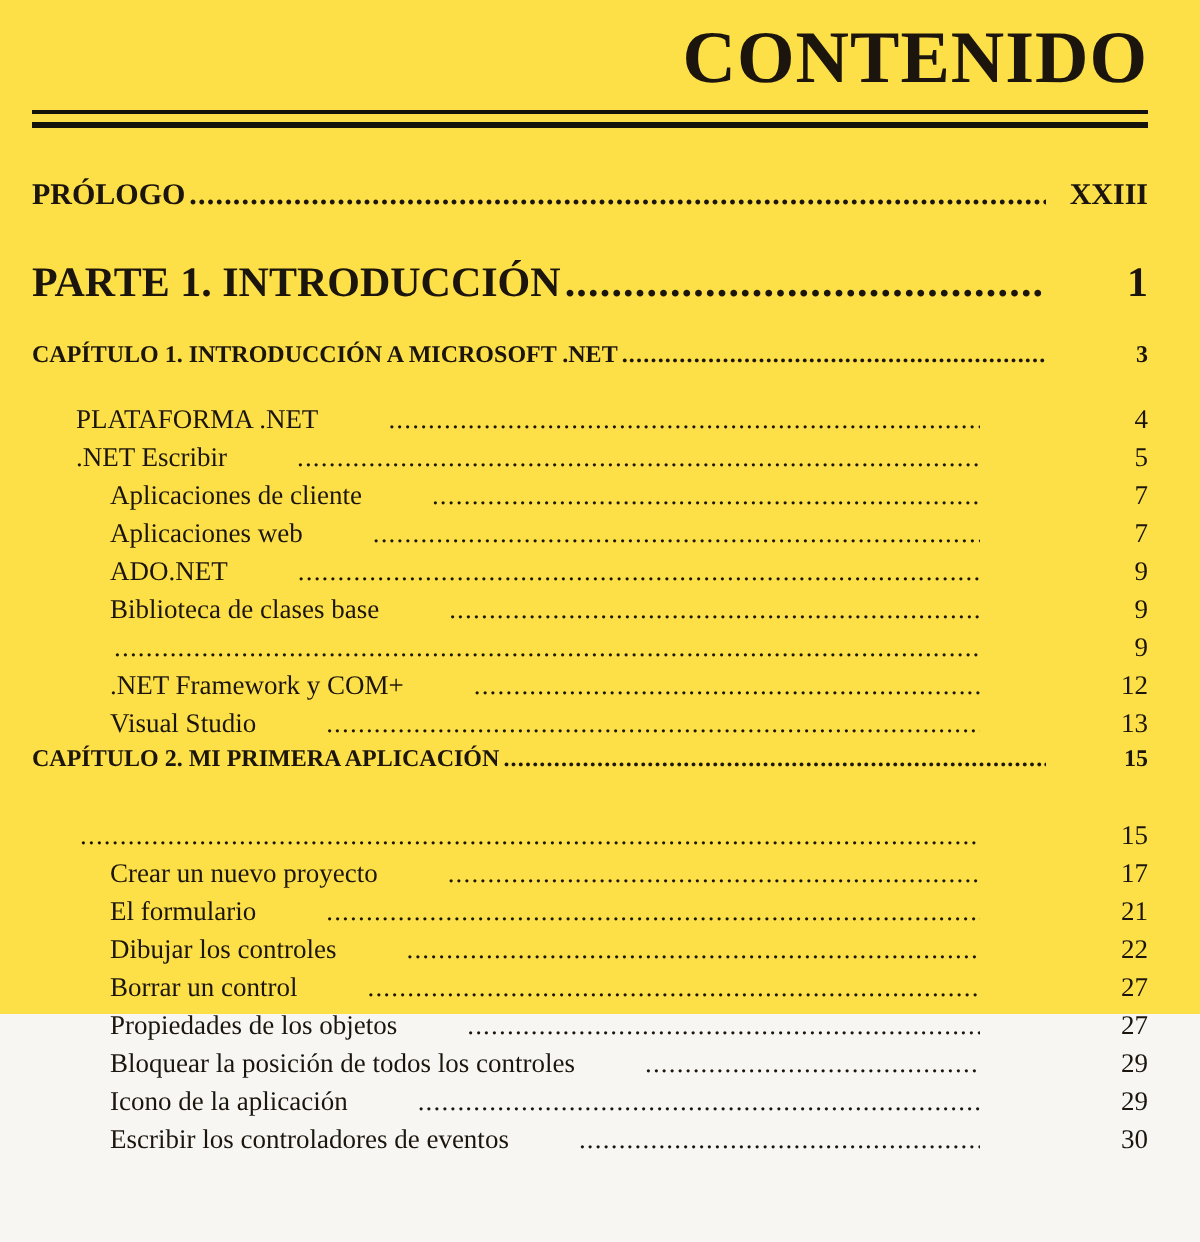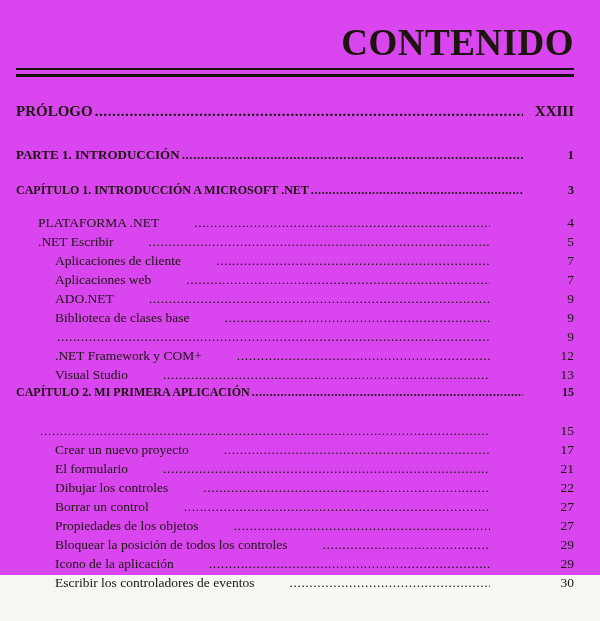--- a/index.html
+++ b/index.html
@@ -10,23 +10,23 @@
     width: 600px;
     height: 621px;
     background: #f7f6f2;
     overflow: hidden;
     font-family: "Liberation Serif", "DejaVu Serif", serif;
     color: #1b150d;
   }
   .sheet {
     box-sizing: border-box;
     width: 600px;
-    height: 575px;
-    padding: 23px 26px 14px 16px;
-    background: #d946ef;
+    height: 507px;
+    padding: 10px 26px 14px 16px;
+    background: #fde047;
   }
   .title {
     margin: 0;
     text-align: right;
     font-size: 37px;
     line-height: 40px;
     font-weight: bold;
     letter-spacing: 0.5px;
   }
   .double-rule {
@@ -59,21 +59,21 @@
     white-space: nowrap;
   }
   .h-prologo {
     font-weight: bold;
     font-size: 15px;
     line-height: 17px;
     margin-top: 26px;
   }
   .h-parte {
     font-weight: bold;
-    font-size: 13px;
+    font-size: 21px;
     line-height: 21px;
     margin-top: 24px;
   }
   .h-cap {
     font-weight: bold;
     font-size: 12px;
     line-height: 16px;
   }
   .cap1 { margin-top: 17px; }
   .cap2 { }

